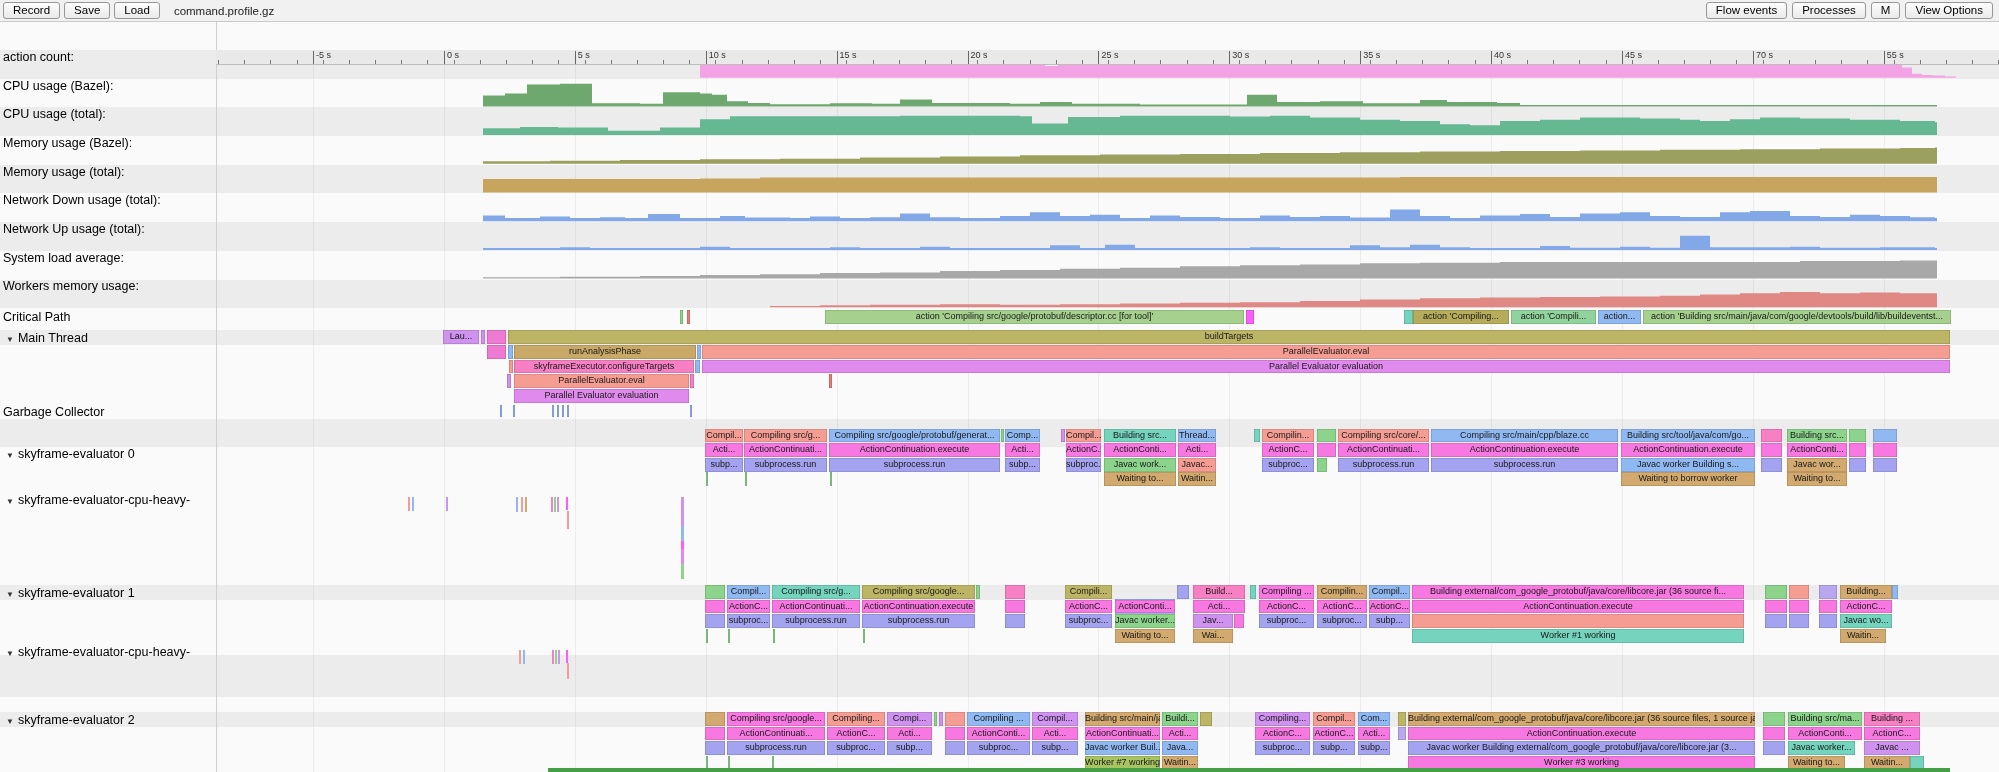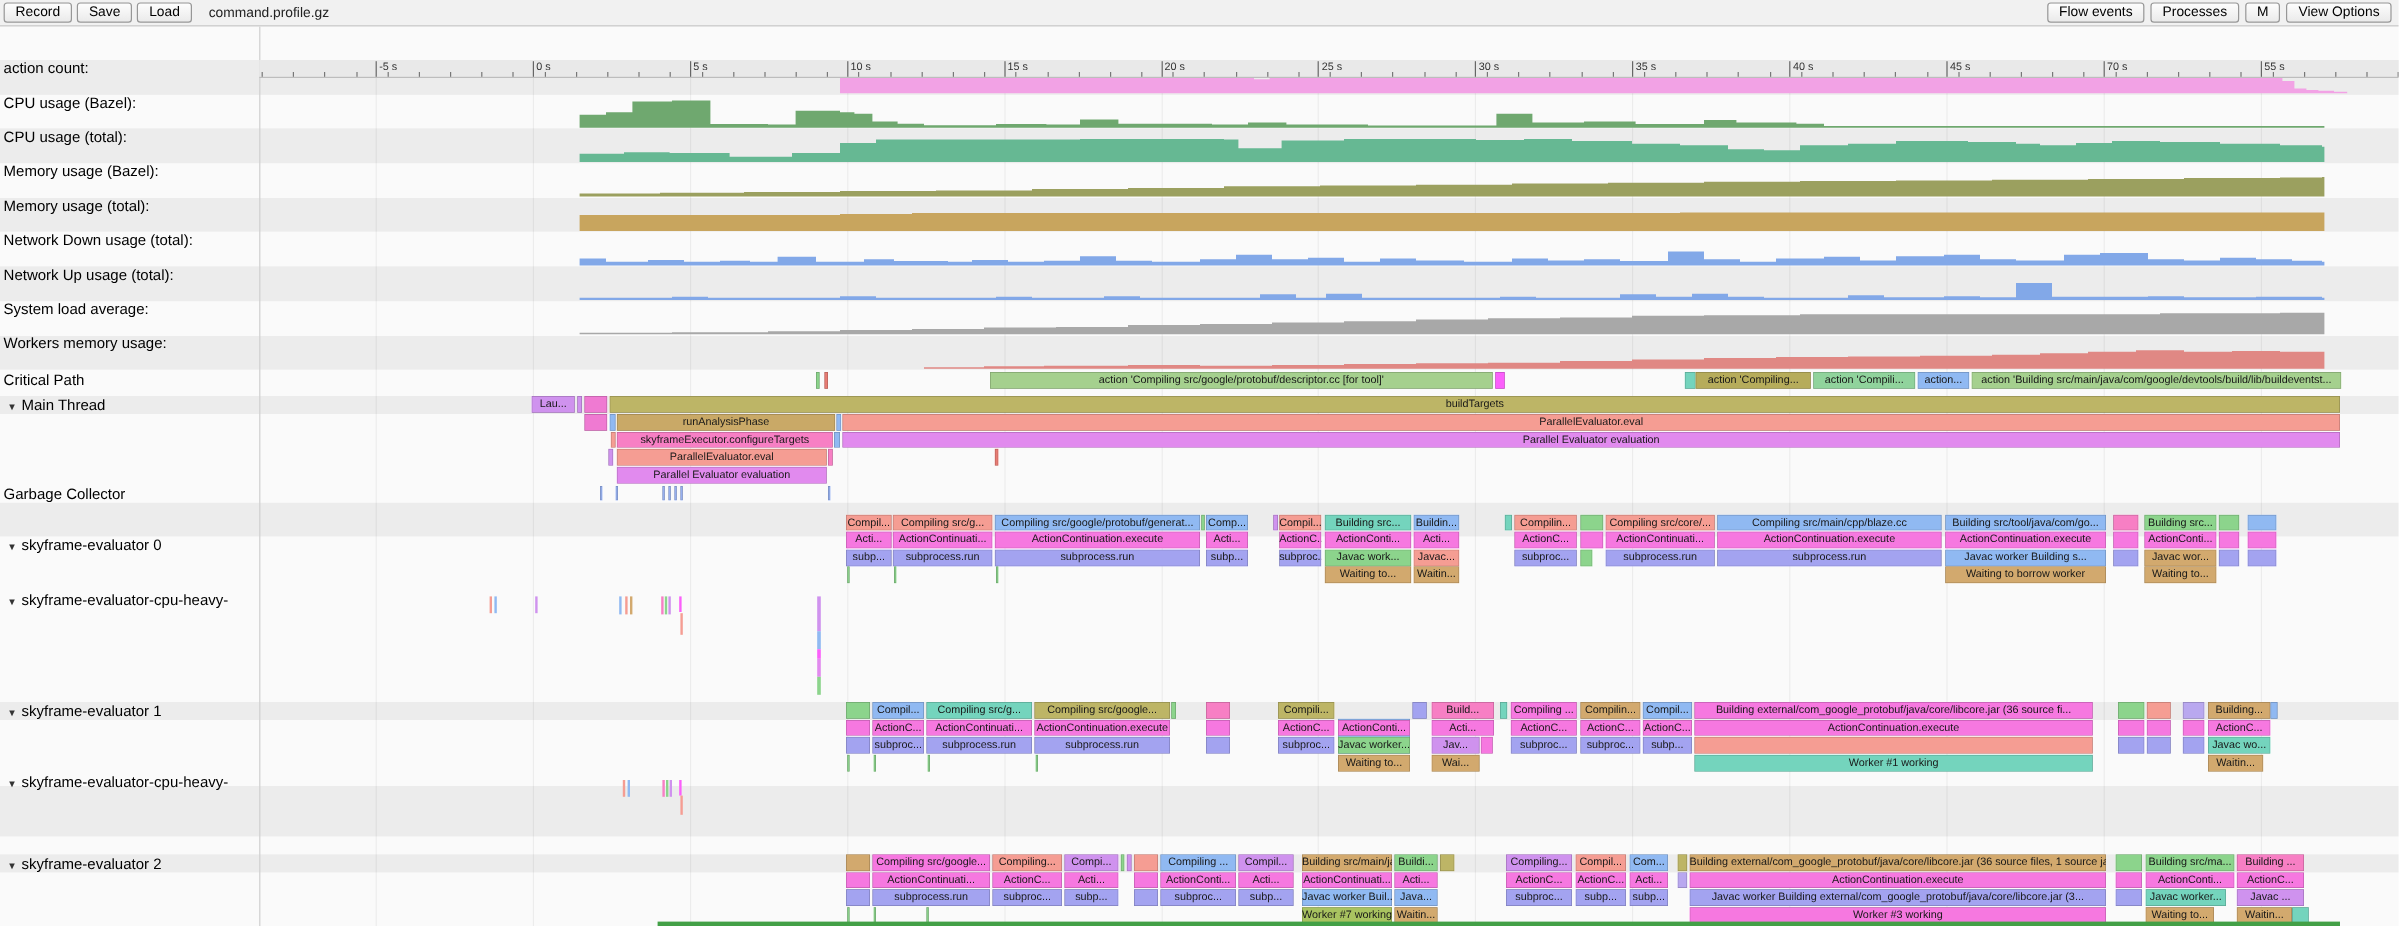--- a/index.html
+++ b/index.html
@@ -228,21 +228,21 @@
     <div class="slice" style="left: 690px; top: 405px; width: 2px; height: 12px; background: rgb(154, 180, 244);"></div>
     <div class="track-label" style="top: 448px; left: 6px;"><span class="tri">▼</span><span>skyframe-evaluator 0</span></div>
     <div class="slice" title="Compil..." style="left: 705px; top: 428.6px; width: 38px; height: 13.8px; background: rgb(245, 157, 147);">Compil...</div>
     <div class="slice" title="Compiling src/g..." style="left: 744px; top: 428.6px; width: 83px; height: 13.8px; background: rgb(245, 157, 147);">Compiling src/g...</div>
     <div class="slice" title="Compiling src/google/protobuf/generat..." style="left: 829px; top: 428.6px; width: 171px; height: 13.8px; background: rgb(144, 185, 242);">Compiling src/google/protobuf/generat...</div>
     <div class="slice" style="left: 1001px; top: 428.6px; width: 3px; height: 13.8px; background: rgb(140, 212, 140);"></div>
     <div class="slice" title="Comp..." style="left: 1005px; top: 428.6px; width: 35px; height: 13.8px; background: rgb(144, 185, 242);">Comp...</div>
     <div class="slice" style="left: 1061px; top: 428.6px; width: 4px; height: 13.8px; background: rgb(207, 146, 238);"></div>
     <div class="slice" title="Compil..." style="left: 1066px; top: 428.6px; width: 35px; height: 13.8px; background: rgb(245, 157, 147);">Compil...</div>
     <div class="slice" title="Building src..." style="left: 1104px; top: 428.6px; width: 72px; height: 13.8px; background: rgb(116, 212, 189);">Building src...</div>
-    <div class="slice" title="Buildin..." style="left: 1178px; top: 428.6px; width: 38px; height: 13.8px; background: rgb(144, 185, 242);">Buildin...</div>
+    <div class="slice" title="Buildin..." style="left: 1178px; top: 428.6px; width: 38px; height: 13.8px; background: rgb(144, 185, 242);">Thread...</div>
     <div class="slice" style="left: 1254px; top: 428.6px; width: 6px; height: 13.8px; background: rgb(116, 212, 189);"></div>
     <div class="slice" title="Compilin..." style="left: 1262px; top: 428.6px; width: 52px; height: 13.8px; background: rgb(245, 157, 147);">Compilin...</div>
     <div class="slice" title="Co" style="left: 1317px; top: 428.6px; width: 19px; height: 13.8px; background: rgb(140, 212, 140);"></div>
     <div class="slice" title="Compiling src/core/..." style="left: 1338px; top: 428.6px; width: 91px; height: 13.8px; background: rgb(245, 157, 147);">Compiling src/core/...</div>
     <div class="slice" title="Compiling src/main/cpp/blaze.cc" style="left: 1431px; top: 428.6px; width: 187px; height: 13.8px; background: rgb(144, 185, 242);">Compiling src/main/cpp/blaze.cc</div>
     <div class="slice" title="Building src/main/java/com/go..." style="left: 1621px; top: 428.6px; width: 134px; height: 13.8px; background: rgb(144, 185, 242);">Building src/tool/java/com/go...</div>
     <div class="slice" title="Com" style="left: 1761px; top: 428.6px; width: 21px; height: 13.8px; background: rgb(247, 127, 196);"></div>
     <div class="slice" title="Building src..." style="left: 1787px; top: 428.6px; width: 60px; height: 13.8px; background: rgb(140, 212, 140);">Building src...</div>
     <div class="slice" title="Co" style="left: 1849px; top: 428.6px; width: 17px; height: 13.8px; background: rgb(140, 212, 140);"></div>
     <div class="slice" title="Com" style="left: 1873px; top: 428.6px; width: 24px; height: 13.8px; background: rgb(144, 185, 242);"></div>

